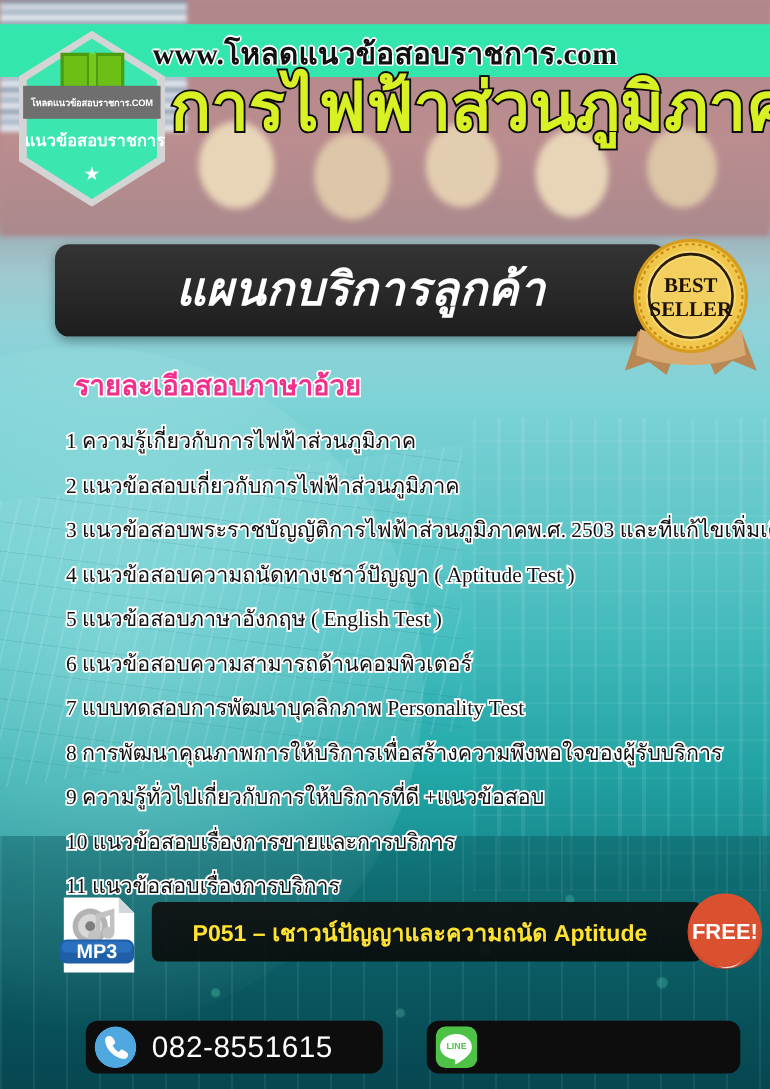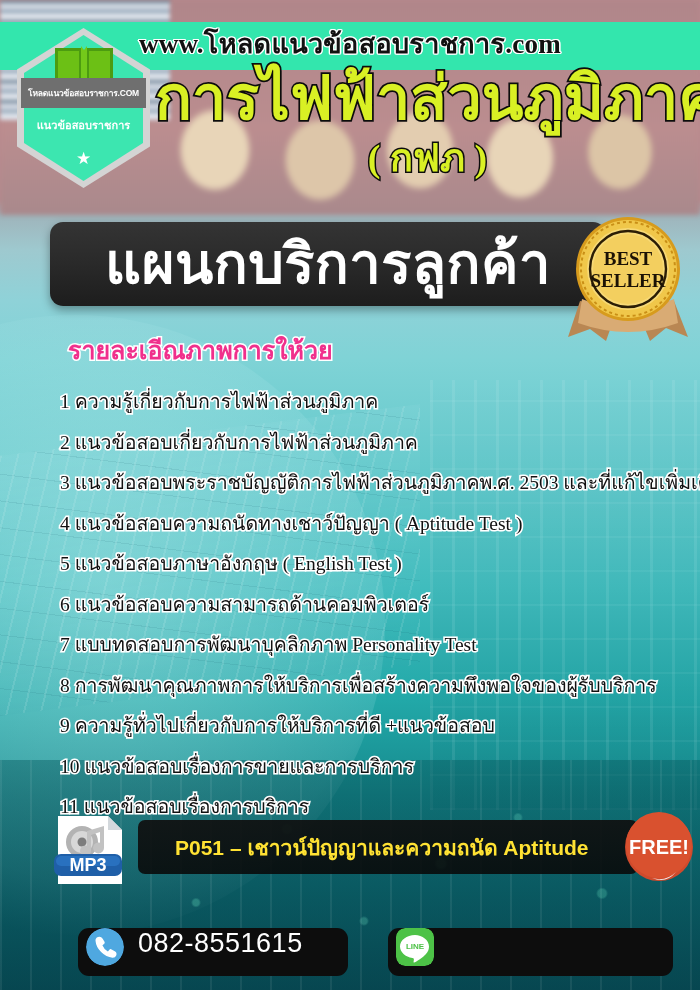--- a/index.html
+++ b/index.html
@@ -93,21 +93,21 @@
     background:
       repeating-linear-gradient(0deg,#dfe7ef 0 7px,#8fa6b8 7px 10px,#cfd9e4 10px 17px,#6e8698 17px 20px);
     filter:blur(2px);
     opacity:.95;
   }
 
   
   .header-band {
     position:absolute; left:0; top:22px; width:700px; height:48px;
     background:#33e6ad;
-    display:flex; align-items:flex-start; justify-content:center;
+    display:flex; align-items:flex-end; justify-content:center;
   }
   .site-url {
     font-family:"Liberation Serif", serif;
     font-weight:bold;
     font-size:27px;
     color:#111;
     letter-spacing:.3px;
     text-shadow:
        1.4px 0 0 #fff, -1.4px 0 0 #fff, 0 1.4px 0 #fff, 0 -1.4px 0 #fff,
        1px 1px 0 #fff, -1px -1px 0 #fff, 1px -1px 0 #fff, -1px 1px 0 #fff;
@@ -140,21 +140,21 @@
     background:#6f6f6f;
     display:flex; align-items:center; justify-content:center;
   }
   .logo-strip span {
     font-size:8.5px; font-weight:bold; color:#fff;
     font-family:"Liberation Sans", sans-serif;
     white-space:nowrap; letter-spacing:-.2px;
   }
   .logo-sub {
     position:absolute; left:0; right:0; top:88px;
-    text-align:center; color:#fff; font-size:11px; font-weight:bold;
+    text-align:right; color:#fff; font-size:15px; font-weight:bold;
     font-family:"Liberation Sans", sans-serif;
   }
   .logo-star {
     position:absolute; left:50%; top:122px; transform:translateX(-50%);
     color:#fff; font-size:17px; line-height:1;
   }
 
   
   .org-title-wrap {
     position:absolute; left:155px; top:68px; width:545px;
@@ -187,24 +187,25 @@
     width:556px; height:84px;
     background:linear-gradient(180deg,#343434 0%, #2a2a2a 48%, #1d1d1d 100%);
     border-radius:13px;
     box-shadow:0 4px 10px rgba(0,0,0,.35);
     display:flex; align-items:center; justify-content:center;
     z-index:4;
   }
   .dept-text {
     font-family:"Liberation Serif", serif;
     font-weight:bold;
-    font-size:56px;
+    font-size:42px;
     color:#fff;
     line-height:1;
     letter-spacing:.5px;
+    font-style:italic;
   }
 
   
   .best-badge {
     position:absolute; left:562px; top:215px;
     width:132px; height:128px; z-index:7;
   }
 
   
   .section-head {
@@ -265,21 +266,21 @@
 
   
   .contact-row {
     position:absolute; left:78px; top:928px;
     width:600px; height:52px; z-index:5;
   }
   .pill {
     position:absolute; top:0; height:48px;
     background:#0d0d0d;
     border-radius:11px;
-    display:flex; align-items:flex-start;
+    display:flex; align-items:center;
     padding:0 20px 0 8px;
   }
   .pill-phone { left:0; min-width:270px; }
   .pill-line  { left:310px; min-width:285px;gap:45px; }
   .pill-ico { width:38px; height:38px; border-radius:50%; flex:0 0 auto; margin-right:14px; }
   .pill-ico.sq { border-radius:9px; }
   .pill-text {
     font-family:"Liberation Sans", sans-serif;
     font-size:27px;
     color:#fff;
@@ -319,21 +320,20 @@
 
     <div class="logo-strip">
       <span>โหลดแนวข้อสอบราชการ.COM</span>
     </div>
     <div class="logo-sub">แนวข้อสอบราชการ</div>
     <div class="logo-star">★</div>
   </div>
 
   <div class="org-title-wrap">
     <div class="org-title">การไฟฟ้าส่วนภูมิภาค</div>
-    <div class="org-abbr">( กฟภ )</div>
   </div>
 
   <div class="dept-banner">
     <div class="dept-text">แผนกบริการลูกค้า</div>
   </div>
 
   <svg class="best-badge" viewBox="0 0 132 128">
     <path d="M18 86 L6 122 L28 114 L44 126 L56 92 Z" fill="#b98753"></path>
     <path d="M112 86 L126 122 L104 113 L88 126 L74 92 Z" fill="#b98753"></path>
     <path d="M20 84 Q66 104 112 84 L116 108 Q66 126 16 108 Z" fill="#d9ab74"></path>
@@ -344,21 +344,21 @@
       </g>
       <circle cx="66" cy="54" r="47" fill="none" stroke="#c98f16" stroke-width="2" stroke-dasharray="3 3"></circle>
       <circle cx="66" cy="54" r="41" fill="#f7d976"></circle>
       <circle cx="66" cy="54" r="38" fill="none" stroke="#2b1d05" stroke-width="2.4"></circle>
       <circle cx="66" cy="54" r="35" fill="#f3cf5f"></circle>
       <text x="66" y="50" text-anchor="middle" font-family="Liberation Serif, serif" font-weight="bold" font-size="19" fill="#1b1205">BEST</text>
       <text x="66" y="72" text-anchor="middle" font-family="Liberation Serif, serif" font-weight="bold" font-size="19" fill="#1b1205">SELLER</text>
     </g>
   </svg>
 
-  <div class="section-head">รายละเอีณภาพการให้วย</div>
+  <div class="section-head">รายละเอีอสอบภาษาอ้วย</div>
 
   <ul class="content-list">
     <li>1 ความรู้เกี่ยวกับการไฟฟ้าส่วนภูมิภาค</li>
     <li>2 แนวข้อสอบเกี่ยวกับการไฟฟ้าส่วนภูมิภาค</li>
     <li>3 แนวข้อสอบพระราชบัญญัติการไฟฟ้าส่วนภูมิภาคพ.ศ. 2503 และที่แก้ไขเพิ่มเติม</li>
     <li>4 แนวข้อสอบความถนัดทางเชาว์ปัญญา ( Aptitude Test )</li>
     <li>5 แนวข้อสอบภาษาอังกฤษ ( English Test )</li>
     <li>6 แนวข้อสอบความสามารถด้านคอมพิวเตอร์</li>
     <li>7 แบบทดสอบการพัฒนาบุคลิกภาพ Personality Test</li>
     <li>8 การพัฒนาคุณภาพการให้บริการเพื่อสร้างความพึงพอใจของผู้รับบริการ</li>

